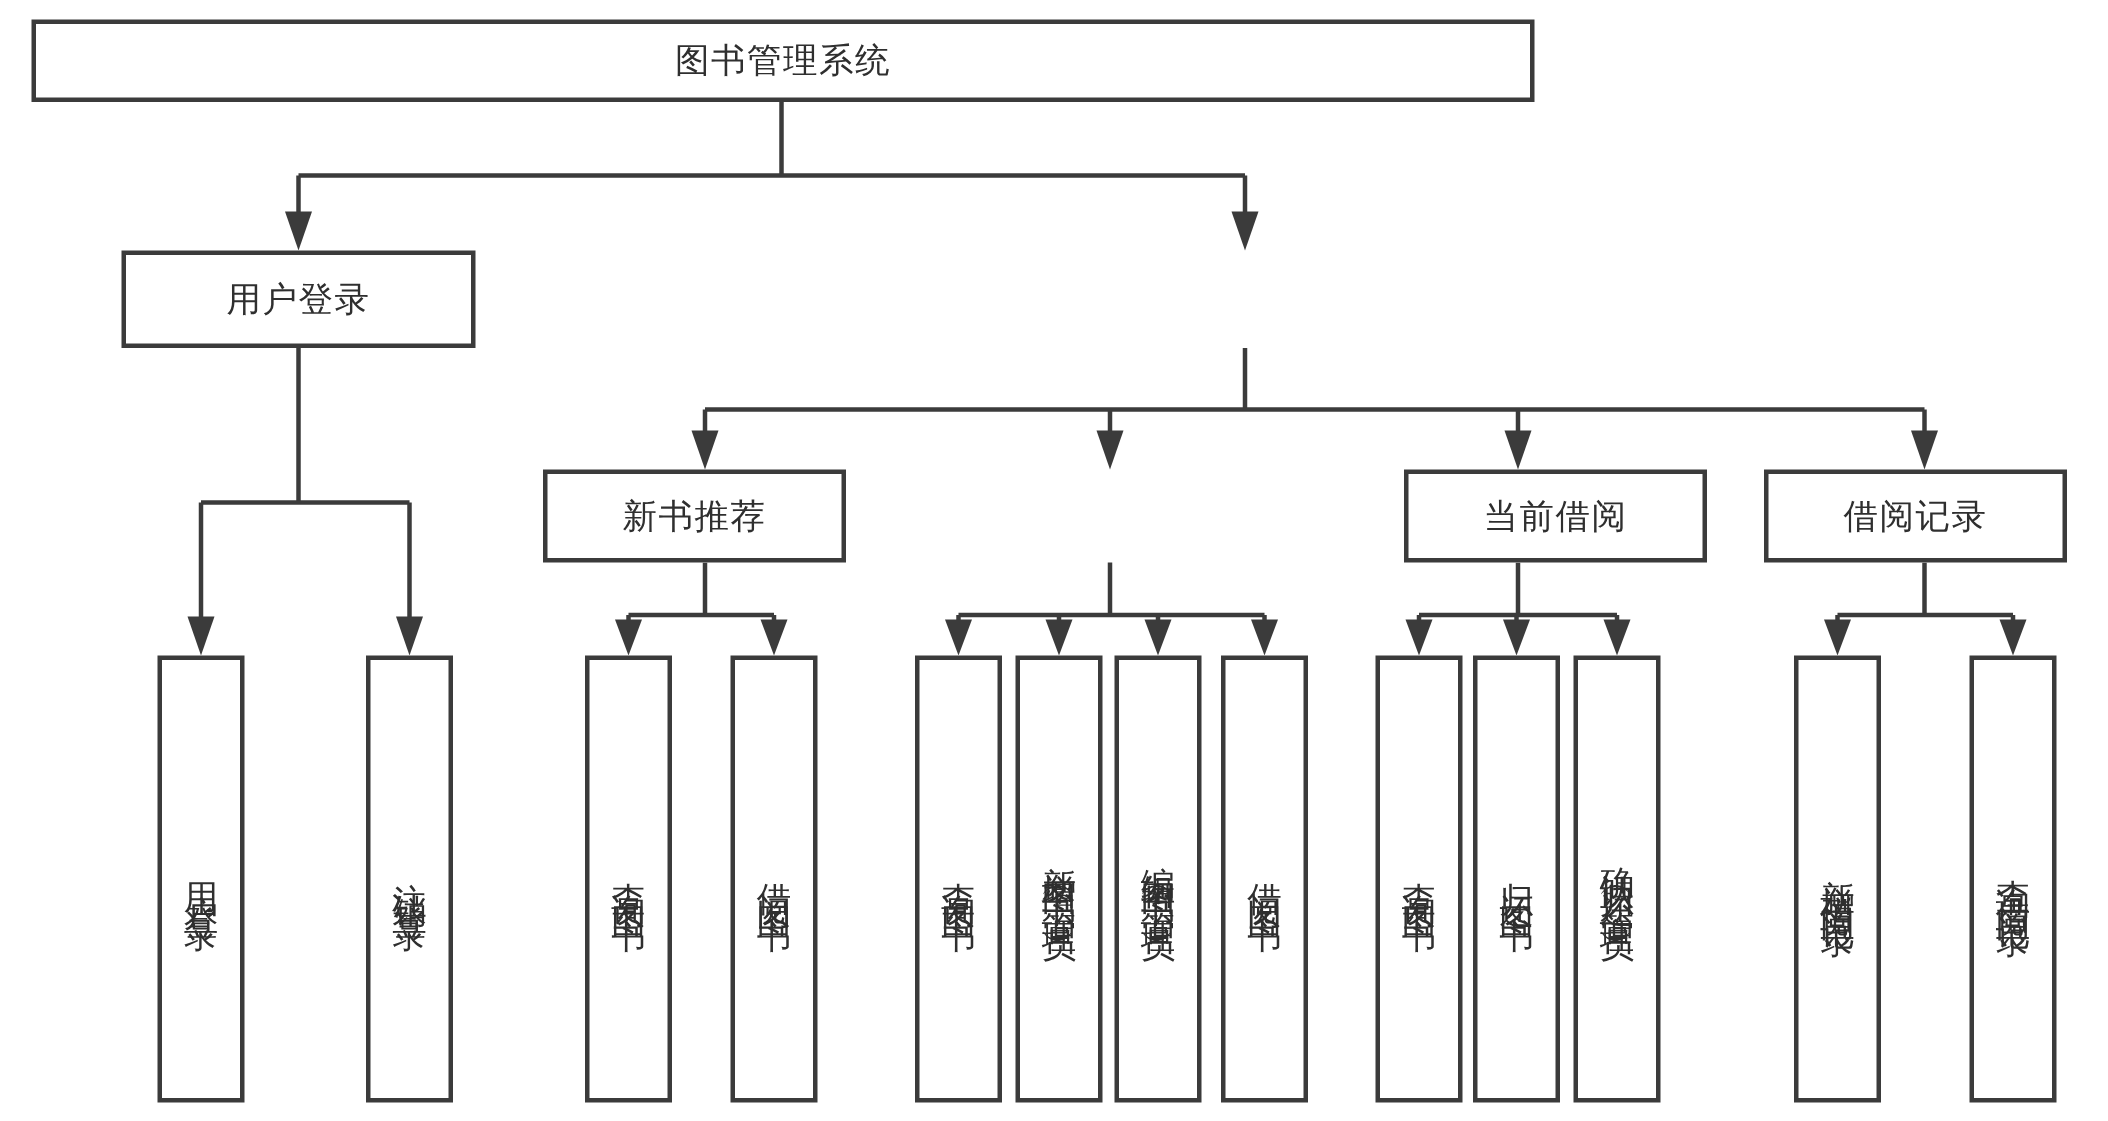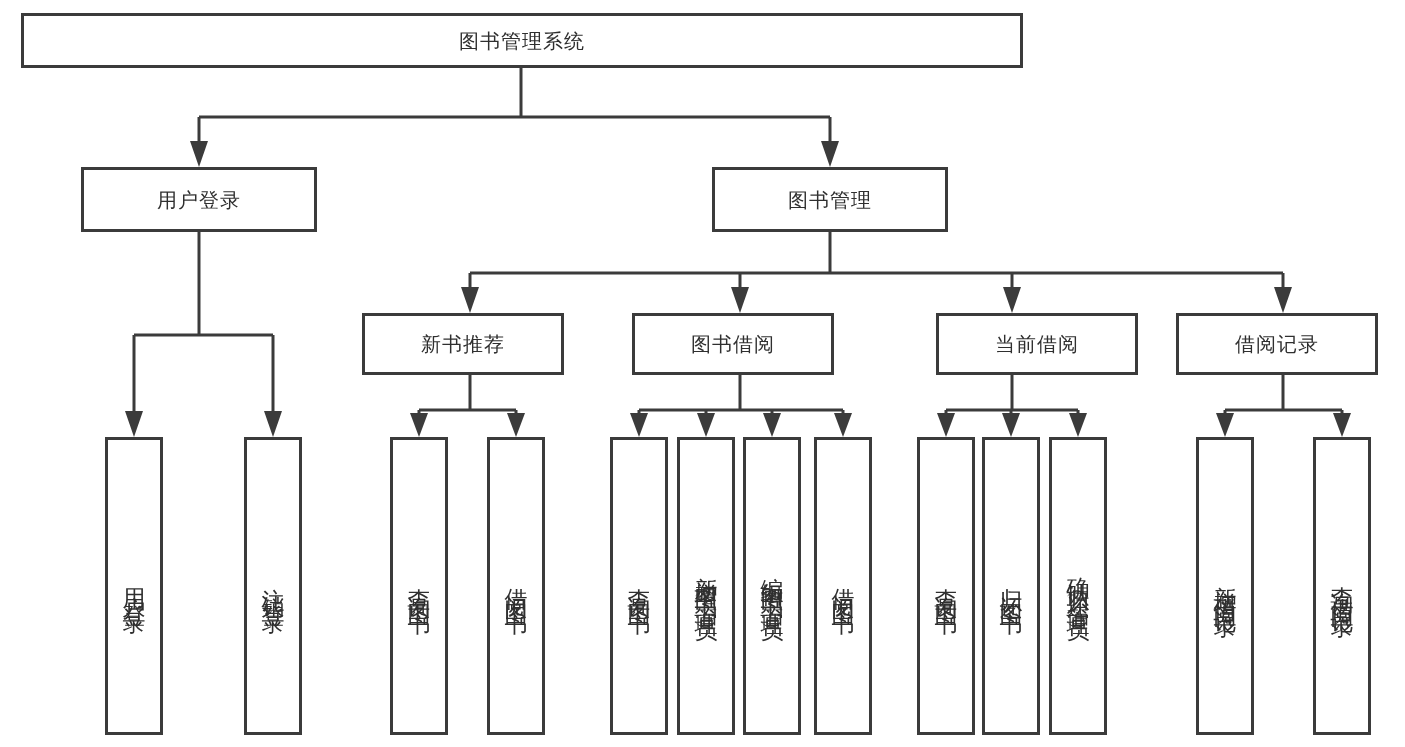--- a/index.html
+++ b/index.html
@@ -32,21 +32,21 @@
     position: absolute;
     box-sizing: border-box;
     border: 3px solid var(--line);
     background: var(--bg);
     display: flex;
     align-items: center;
     justify-content: center;
     color: var(--text);
   }
   .box.h .lbl {
-    font-size: 20px;
+    font-size: 23px;
     letter-spacing: 1px;
     white-space: nowrap;
     line-height: 1;
   }
   .box.v .lbl {
     writing-mode: vertical-rl;
     text-orientation: mixed;
     font-size: 23px;
     letter-spacing: 8px;
     line-height: 1;
@@ -135,30 +135,24 @@
     <polygon points="1333,413 1351,413 1342,437" fill="#3b3b3b" stroke="none"></polygon>
   </svg>
 
   <div class="box h root-box">
     <span class="lbl">图书管理系统</span>
   </div>
 
   <div class="box h l1-box" style="left:81px;">
     <span class="lbl">用户登录</span>
   </div>
-  <div class="box h l1-box" style="left:712px;">
-    <span class="lbl">图书管理</span>
-  </div>
 
   <div class="box h l2-box" style="left:362px;">
     <span class="lbl">新书推荐</span>
   </div>
-  <div class="box h l2-box" style="left:632px;">
-    <span class="lbl">图书借阅</span>
-  </div>
   <div class="box h l2-box" style="left:904px;margin-left:32px;">
     <span class="lbl">当前借阅</span>
   </div>
   <div class="box h l2-box" style="left:1176px;">
     <span class="lbl">借阅记录</span>
   </div>
 
   <div class="box v leaf-box" style="left:105px;">
     <span class="lbl">用户登录</span>
   </div>

